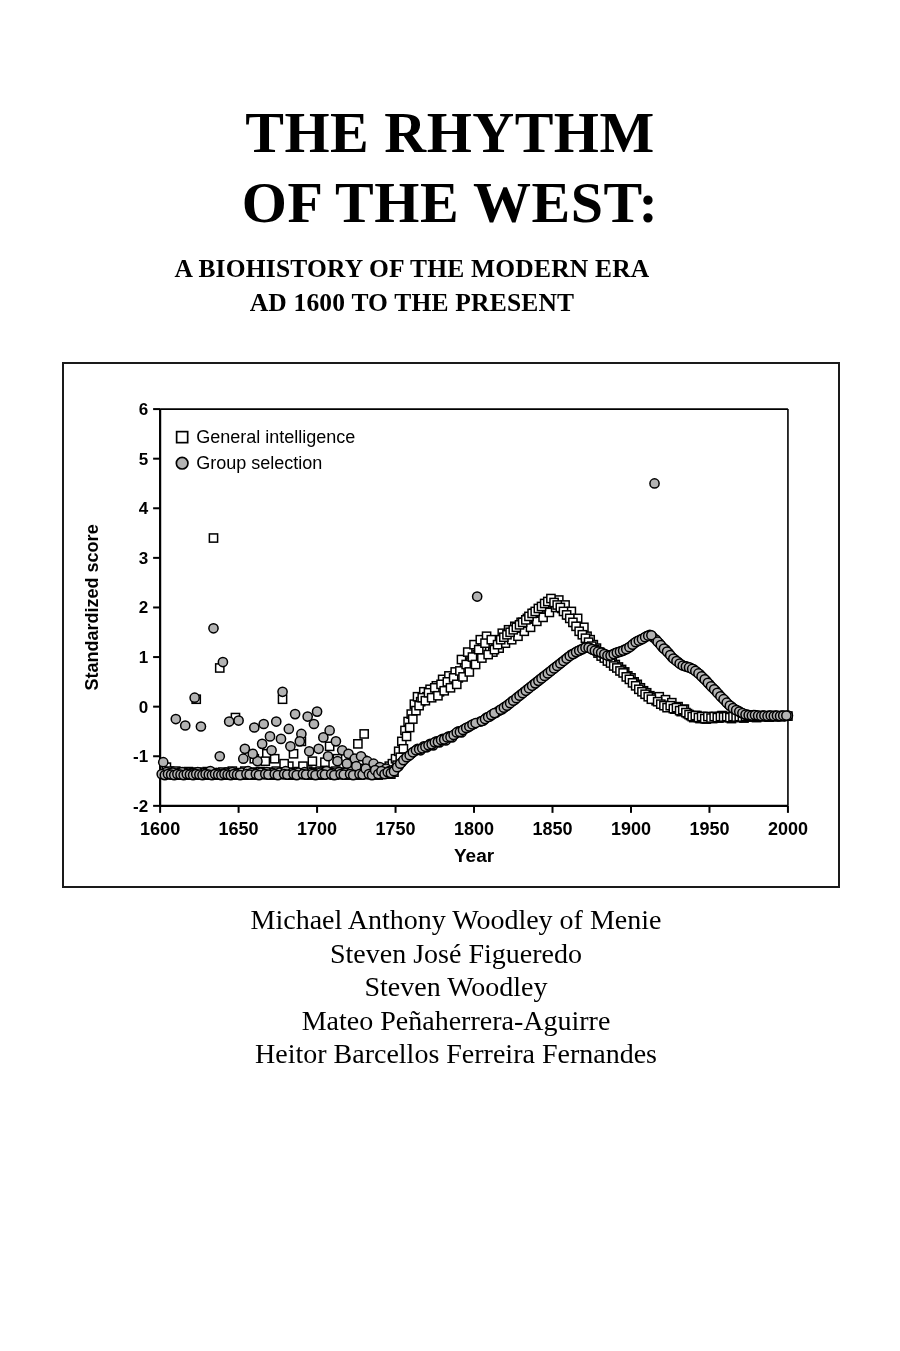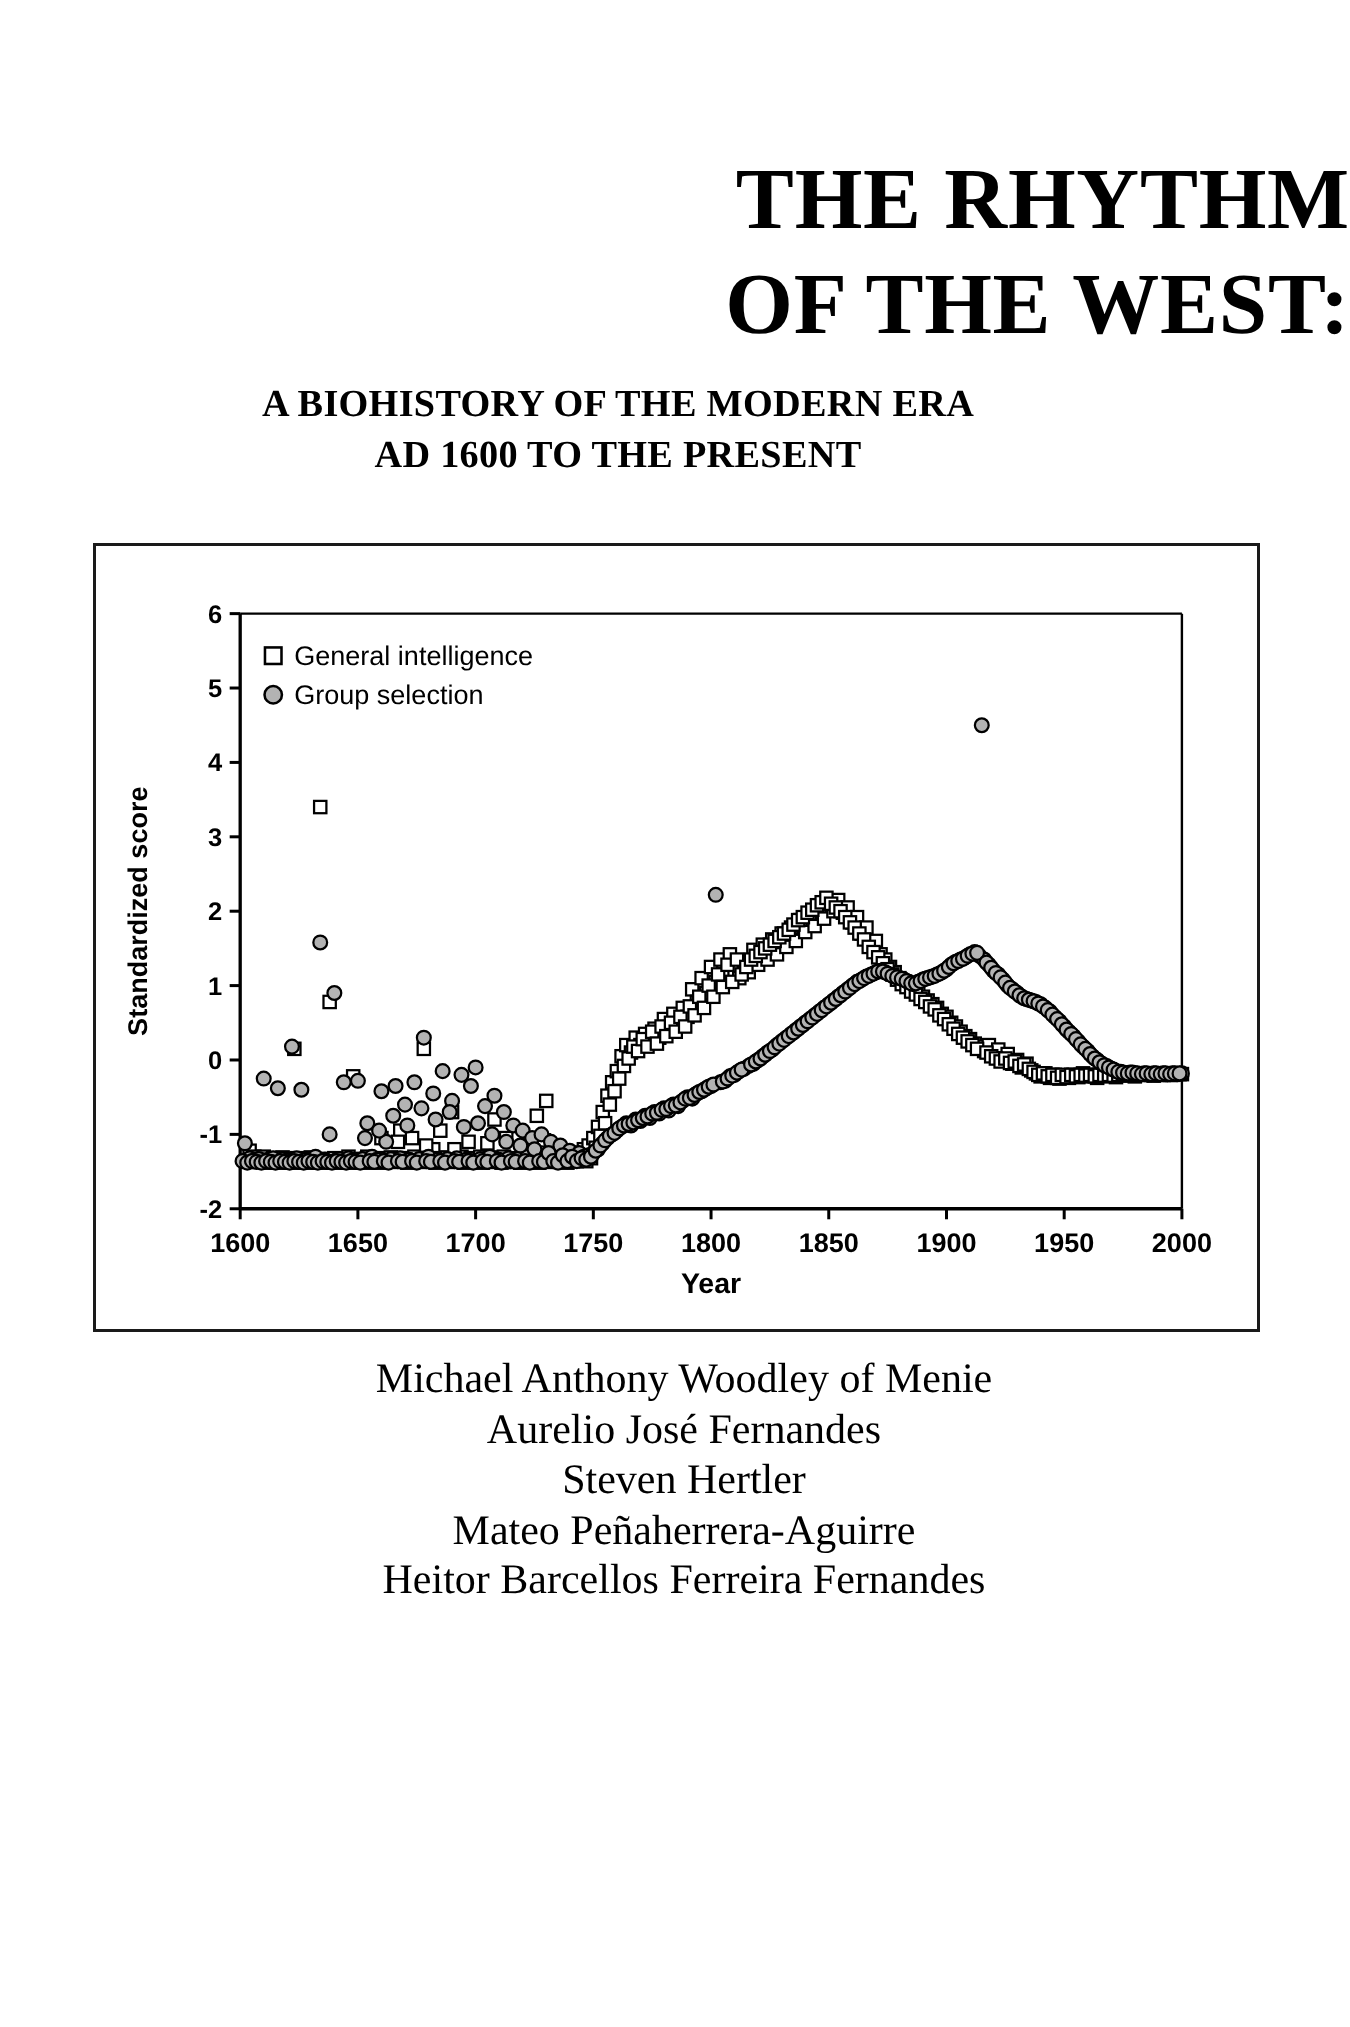--- a/index.html
+++ b/index.html
@@ -25,21 +25,20 @@
     width: 900px;
     text-align: center;
   }
   .title-line {
     font-family: "Liberation Serif", "DejaVu Serif", serif;
     font-weight: bold;
     font-size: 58px;
     line-height: 1.20;
     letter-spacing: 0.5px;
     white-space: nowrap;
-    text-align: right;
   }
   #subtitle-block {
     position: absolute;
     left: 0;
     top: 252px;
     width: 824px;
     text-align: center;
   }
   .subtitle-line {
     font-family: "Liberation Serif", "DejaVu Serif", serif;
@@ -947,17 +946,17 @@
         <g>
           <circle cx="118" cy="99" r="5.8" fill="#b3b3b3" stroke="#000000" stroke-width="1.7"></circle>
           <text x="132" y="105" font-family="&quot;Liberation Sans&quot;, sans-serif" font-size="18" font-weight="normal" fill="#000">Group selection</text>
         </g>
       </g>
   </svg>
 </div>
 
 <div id="authors-block">
   <div class="author-line">Michael Anthony Woodley of Menie</div>
-  <div class="author-line">Aurelio José Fernandes</div>
-  <div class="author-line">Steven Hertler</div>
+  <div class="author-line">Steven José Figueredo</div>
+  <div class="author-line">Steven Woodley</div>
   <div class="author-line">Mateo Peñaherrera-Aguirre</div>
   <div class="author-line">Heitor Barcellos Ferreira Fernandes</div>
 </div>
 
 </body></html>

